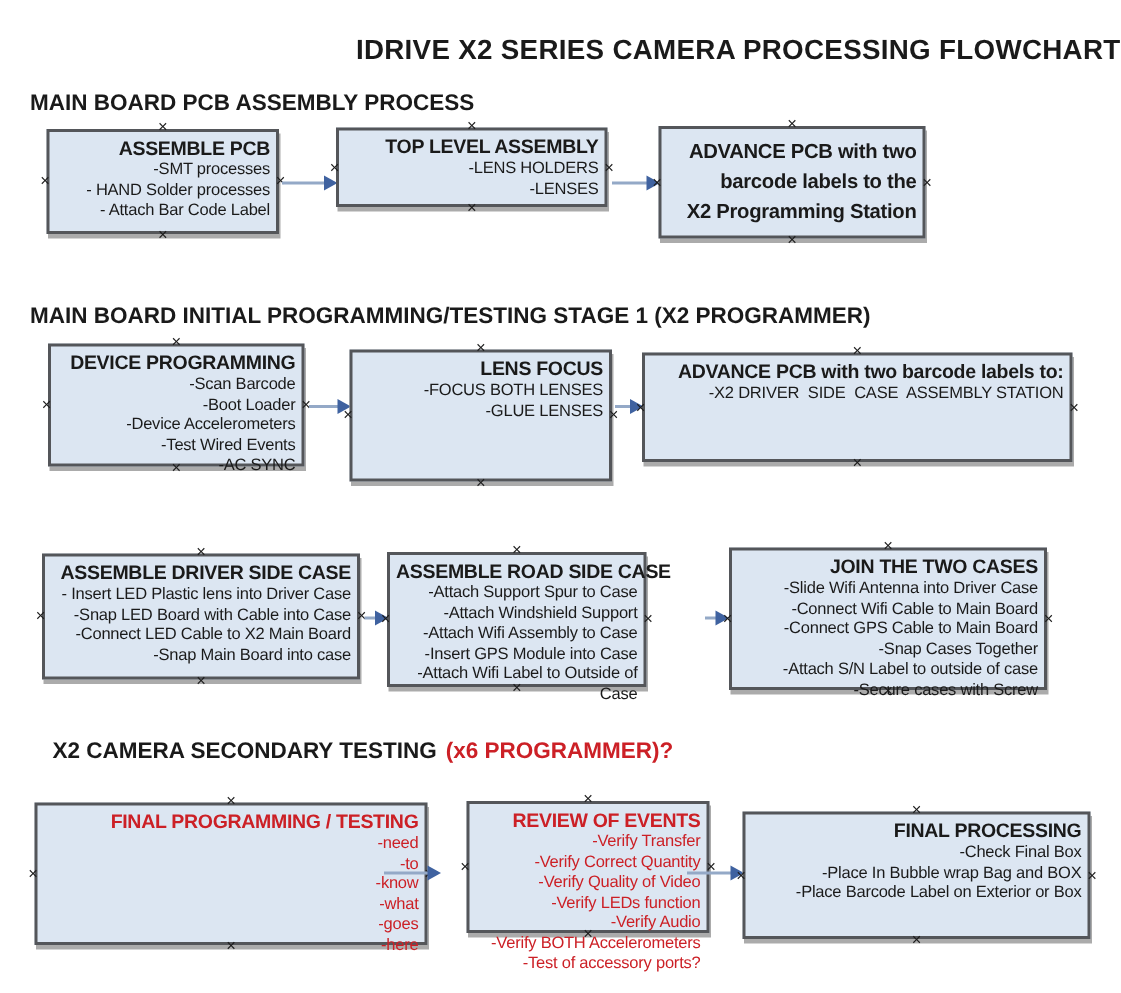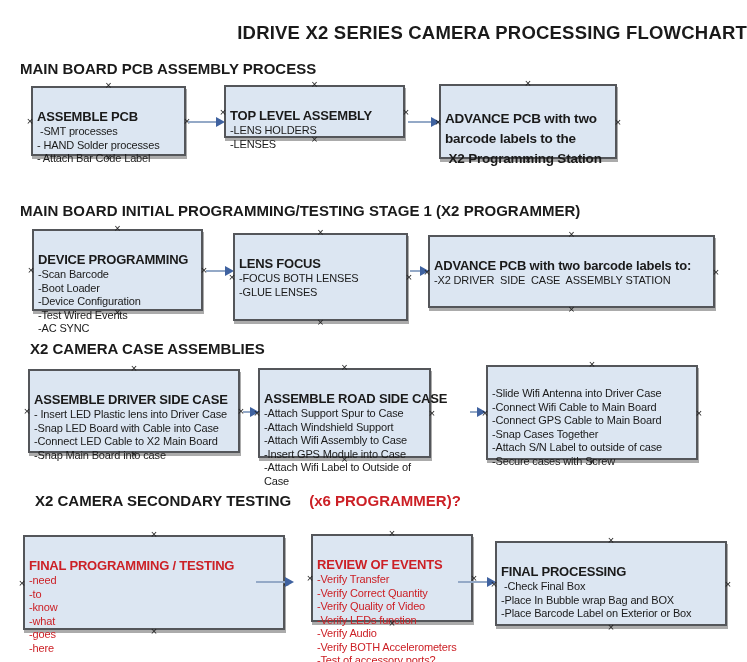--- a/index.html
+++ b/index.html
@@ -16,26 +16,26 @@
     font-family:"Liberation Sans","DejaVu Sans",sans-serif;color:var(--ink);
     overflow:hidden;
   }
   .main-title{
     position:absolute;top:22px;left:0;width:747px;text-align:right;
     font-size:18.5px;font-weight:bold;letter-spacing:0.2px;
   }
   .section-header{
     position:absolute;font-size:15px;font-weight:bold;white-space:nowrap;
   }
-  .section-header .red-part{color:var(--red);margin-left:18px;}
+  .section-header .red-part{color:var(--red);margin-left:6px;}
   .box{
     position:absolute;background:var(--box-fill);
     border:2px solid var(--box-border);
     box-shadow:1px 3px 0 #ababab;
-    padding:20px 4px;box-sizing:border-box;overflow:visible;
+    padding:2px 4px;box-sizing:border-box;overflow:visible;text-align:right;
   }
   .box-title{
     font-size:13px;font-weight:bold;line-height:17px;white-space:nowrap;
     letter-spacing:-0.2px;
   }
   .box-title:empty{display:none;}
   .box-body{
     font-size:11px;line-height:13.5px;white-space:pre-wrap;letter-spacing:-0.15px;
   }
   .box.red-box .box-title,.box.red-box .box-body{color:var(--red);}
@@ -109,21 +109,21 @@
   <div class="section-header" style="left:20px;top:202px">MAIN BOARD INITIAL PROGRAMMING/TESTING STAGE 1 (X2 PROGRAMMER)</div>
 
   <div class="box" style="left:32px;top:229px;width:171px;height:82px">
     <span class="handle h-top"></span>
     <span class="handle h-bottom"></span>
     <span class="handle h-left"></span>
     <span class="handle h-right"></span>
     <div class="box-title">DEVICE PROGRAMMING</div>
     <div class="box-body">-Scan Barcode
 -Boot Loader
--Device Configuration
+-Device Accelerometers
 -Test Wired Events
 -AC SYNC</div>
   </div>
 
   <div class="arrow" style="left:206px;top:270px;width:26px">
       <span class="arrowhead"></span>
     </div>
 
   <div class="box" style="left:233px;top:233px;width:175px;height:88px">
     <span class="handle h-top"></span>
@@ -141,21 +141,20 @@
 
   <div class="box" style="left:428px;top:235px;width:287px;height:73px">
     <span class="handle h-top"></span>
     <span class="handle h-bottom"></span>
     <span class="handle h-left"></span>
     <span class="handle h-right"></span>
     <div class="box-title">ADVANCE PCB with two barcode labels to:</div>
     <div class="box-body">-X2 DRIVER  SIDE  CASE  ASSEMBLY STATION</div>
   </div>
 
-  <div class="section-header" style="left:30px;top:340px">X2 CAMERA CASE ASSEMBLIES</div>
 
   <div class="box" style="left:28px;top:369px;width:212px;height:84px">
     <span class="handle h-top"></span>
     <span class="handle h-bottom"></span>
     <span class="handle h-left"></span>
     <span class="handle h-right"></span>
     <div class="box-title">ASSEMBLE DRIVER SIDE CASE</div>
     <div class="box-body">- Insert LED Plastic lens into Driver Case
 -Snap LED Board with Cable into Case
 -Connect LED Cable to X2 Main Board
@@ -181,20 +180,21 @@
 
   <div class="arrow" style="left:470px;top:411px;width:14px">
       <span class="arrowhead"></span>
     </div>
 
   <div class="box" style="left:486px;top:365px;width:212px;height:95px">
     <span class="handle h-top"></span>
     <span class="handle h-bottom"></span>
     <span class="handle h-left"></span>
     <span class="handle h-right"></span>
+    <div class="box-title">JOIN THE TWO CASES</div>
     <div class="box-body">-Slide Wifi Antenna into Driver Case
 -Connect Wifi Cable to Main Board
 -Connect GPS Cable to Main Board
 -Snap Cases Together
 -Attach S/N Label to outside of case
 -Secure cases with Screw</div>
   </div>
 
   <div class="section-header" style="left:35px;top:492px">
     <span>X2 CAMERA SECONDARY TESTING</span><span class="red-part">(x6 PROGRAMMER)?</span>

